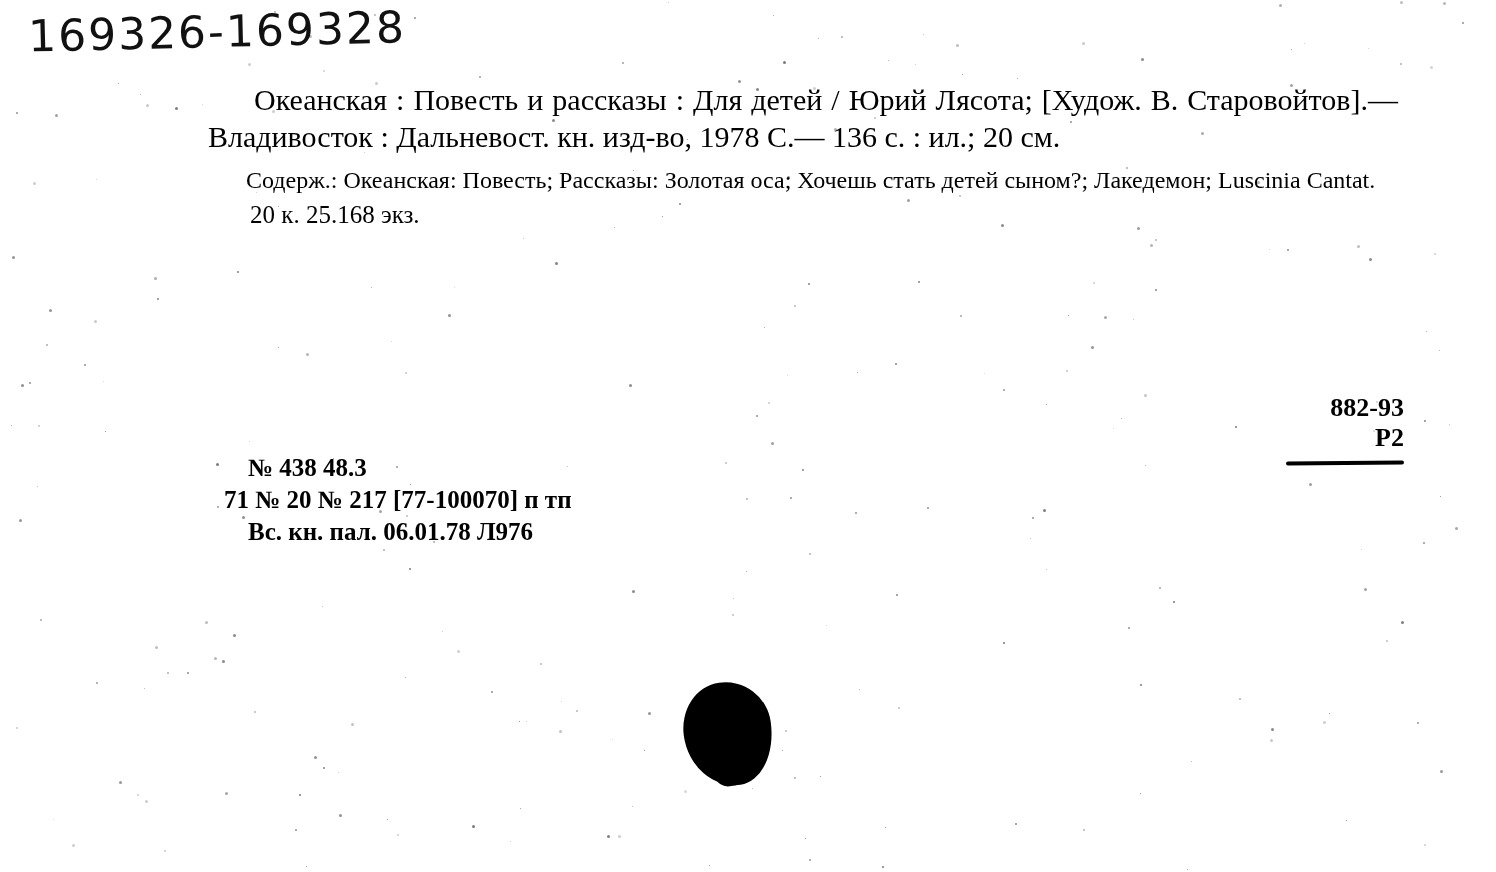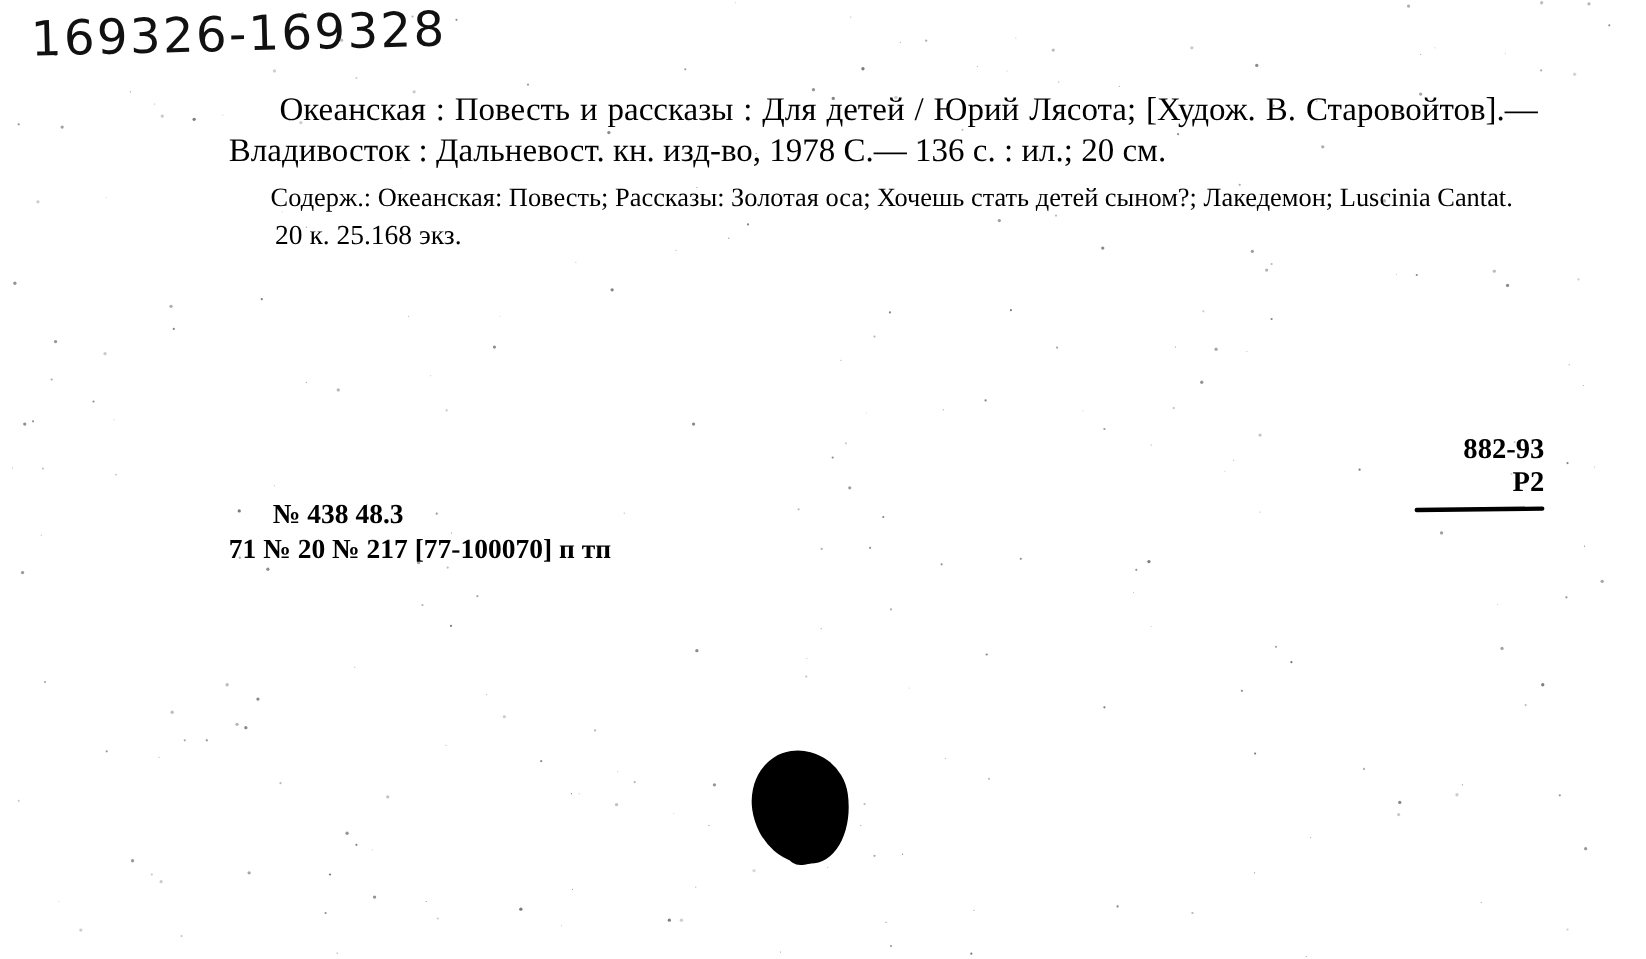--- a/index.html
+++ b/index.html
@@ -109,21 +109,21 @@
   #registration {
     position: absolute;
     left: 208px;
     top: 452px;
     font-size: 25px;
     font-weight: bold;
     line-height: 1.28;
     white-space: nowrap;
   }
   #registration .r1 { margin-left: 40px; }
-  #registration .r2 { margin-left: 0; text-align: right; }
+  #registration .r2 { margin-left: 16px; text-align: right; }
   #registration .r3 { margin-left: 40px; }
 
   
   #inkblot {
     position: absolute;
     left: 684px;
     top: 682px;
     width: 88px;
     height: 104px;
     background: #000;
@@ -419,17 +419,18 @@
 
   <div id="classification">
     <div>882-93</div>
     <div>Р2</div>
     <div class="rule"></div>
   </div>
 
   <div id="registration">
     <div class="r1">№ 438 48.3</div>
     <div class="r2">71 № 20 № 217 [77-100070] п тп</div>
+    <div class="r3">Вс. кн. пал. 06.01.78 Л976</div>
   </div>
 
   <div id="inkblot"></div>
 
 </div>
 
 </body></html>

